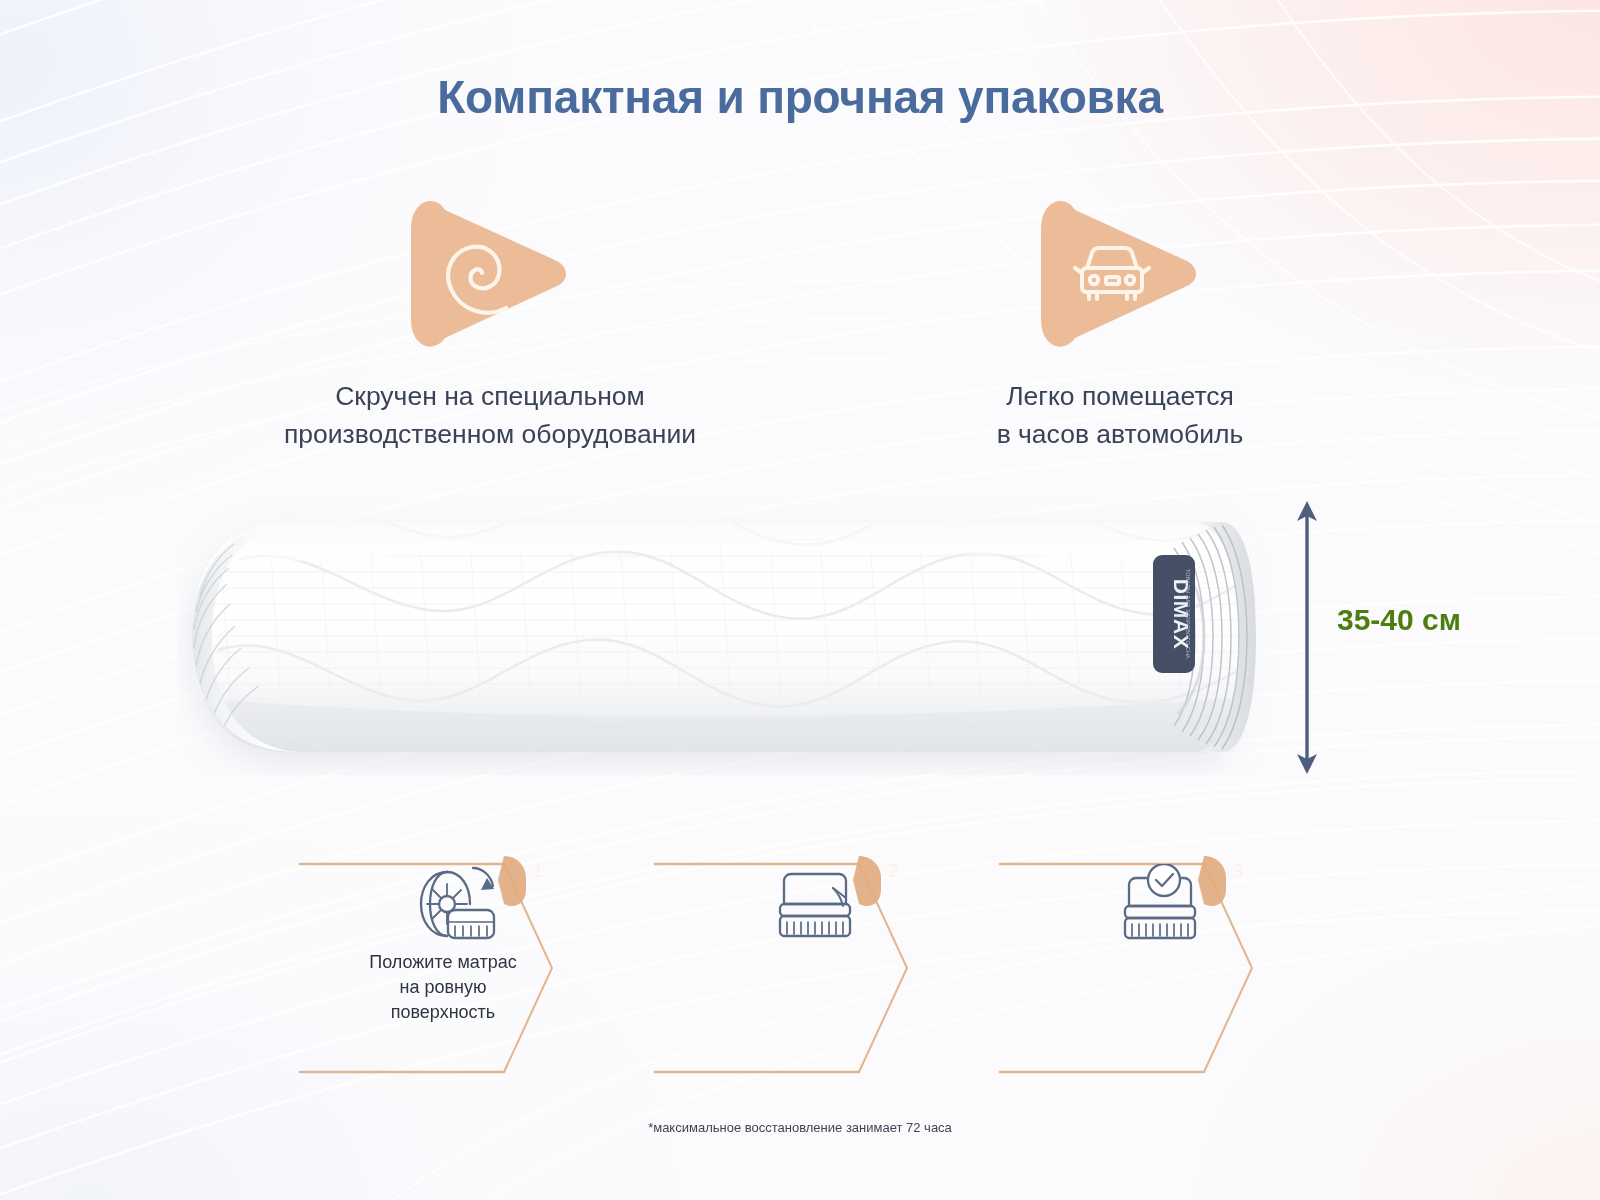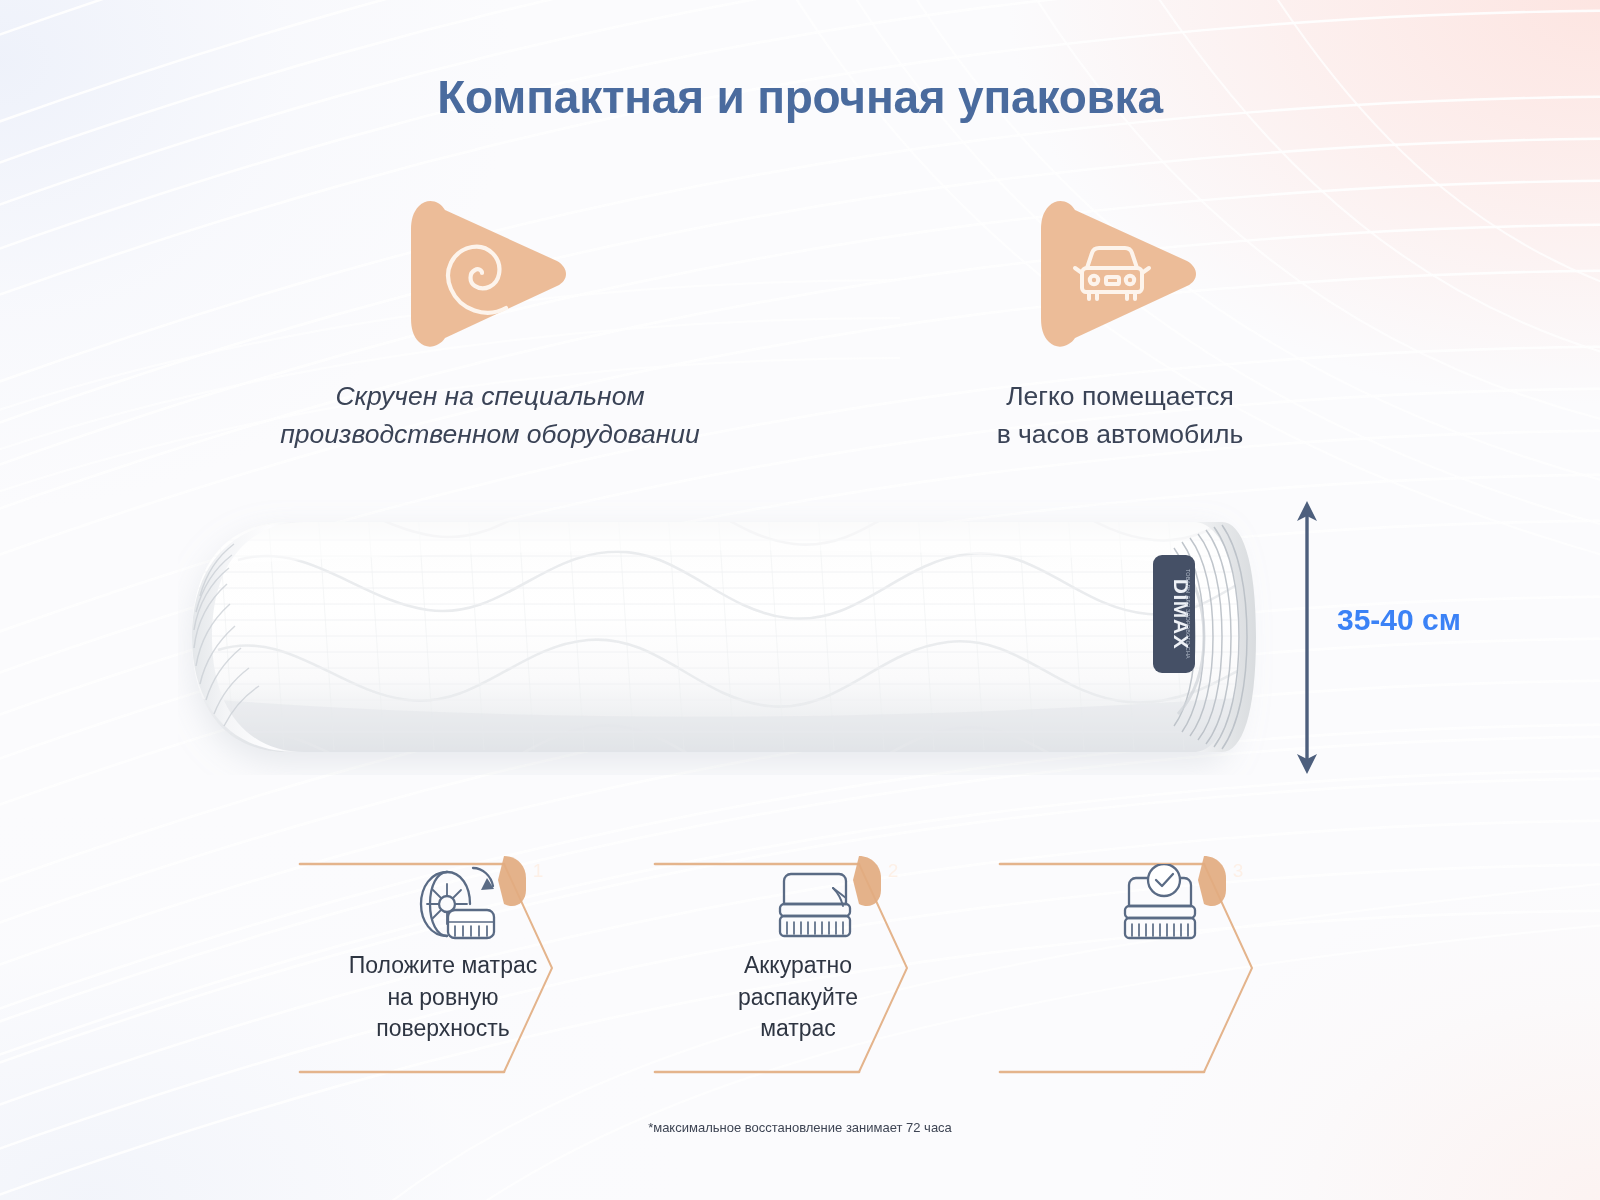--- a/index.html
+++ b/index.html
@@ -38,41 +38,41 @@
   
   .title {
     position:absolute; top:70px; left:0; width:100%;
     text-align:center;
     font-size:46px; font-weight:bold; letter-spacing:-0.2px;
     color:#4a6b9e;
   }
 
   
   .feature { position:absolute; text-align:center; }
-  #feature-0 { left:170px; top:196px; width:640px;font-style:italic; }
+  #feature-0 { left:170px; top:196px; width:640px; }
   #feature-1 { left:830px; top:196px; width:580px; }
 
   .tri-wrap { position:relative; height:160px; }
   .tri-wrap svg { position:absolute; left:50%; top:0; transform:translateX(-50%); }
 
   .feature-caption {
     margin-top:22px;
     font-size:26.5px; line-height:1.42; color:#3a4356;
     white-space:pre-line;
   }
 
   
   #roll-wrap { position:absolute; left:178px; top:500px; width:1100px; height:275px; }
   #roll-wrap svg { display:block; }
 
   
   #dim-wrap { position:absolute; left:1285px; top:495px; width:270px; height:285px; }
   #dim-label {
     position:absolute; left:52px; top:108px;
-    font-size:30px; font-weight:bold; color:#3b82f6; white-space:nowrap;
+    font-size:30px; font-weight:bold; color:#4d7c0f; white-space:nowrap;
   }
 
   
   #steps { position:absolute; left:290px; top:838px; width:1050px; height:260px; }
   .step { position:absolute; top:0; width:340px; height:260px; }
   #step-0 { left:0px; }
   #step-1 { left:355px; }
   #step-2 { left:700px; }
 
   .step-frame { position:absolute; inset:0; }
@@ -83,21 +83,21 @@
     color:#fdf0e7; font-size:19px; font-weight:500;
     z-index:3;
   }
   .step-icon {
     position:absolute; left:50%; top:26px; transform:translateX(-50%);
     z-index:2;
   }
   .step-text {
     position:absolute; left:0; right:34px; top:112px;
     text-align:center;
-    font-size:23px; line-height:1.38; color:#2e3542;
+    font-size:18px; line-height:1.38; color:#2e3542;
     white-space:pre-line;
   }
 
   
   #footnote {
     position:absolute; left:0; width:100%; top:1120px;
     text-align:center; font-size:13px; color:#3d4453;
   }
 </style>
 </head>
@@ -355,23 +355,20 @@
         <path d="M9,40 L71,40 C73,40 75,42 75,44 L75,48 C75,50 73,52 71,52 L9,52
                  C7,52 5,50 5,48 L5,44 C5,42 7,40 9,40 Z"></path>
         <path d="M9,52 L71,52 C73,52 75,54 75,56 L75,68 C75,70 73,72 71,72 L9,72
                  C7,72 5,70 5,68 L5,56 C5,54 7,52 9,52 Z"></path>
         <path d="M12,58 L12,70 M19,58 L19,70 M26,58 L26,70 M33,58 L33,70
                  M40,58 L40,70 M47,58 L47,70 M54,58 L54,70 M61,58 L61,70 M68,58 L68,70" stroke-width="1.7"></path>
         <path d="M58,24 C62,28 66,34 68,42" stroke-width="1.9"></path>
         <path d="M58,24 L71,34" stroke-width="1.9"></path>
       </svg>
     </div>
-    <div class="step-text">Аккуратно
-распакуйте
-матрас</div>
   </div>
 
   <div class="step" id="step-2">
     <svg class="step-frame" width="340" height="260" viewBox="0 0 340 260">
       <path d="M214,26 L262,130 L214,234" fill="none" stroke="#e4b48c" stroke-width="2"></path>
       <path d="M10,26 L214,26" fill="none" stroke="#e4b48c" stroke-width="2.6" stroke-linecap="round"></path>
       <path d="M10,234 L214,234" fill="none" stroke="#e4b48c" stroke-width="2.6" stroke-linecap="round"></path>
       <path d="M214,18 C226,18 236,27 236,40 L236,52 C236,64 226,72 214,66 L208,42 Z" fill="#e2ab80" opacity="0.92"></path>
     </svg>
     <div class="step-num">3</div>

